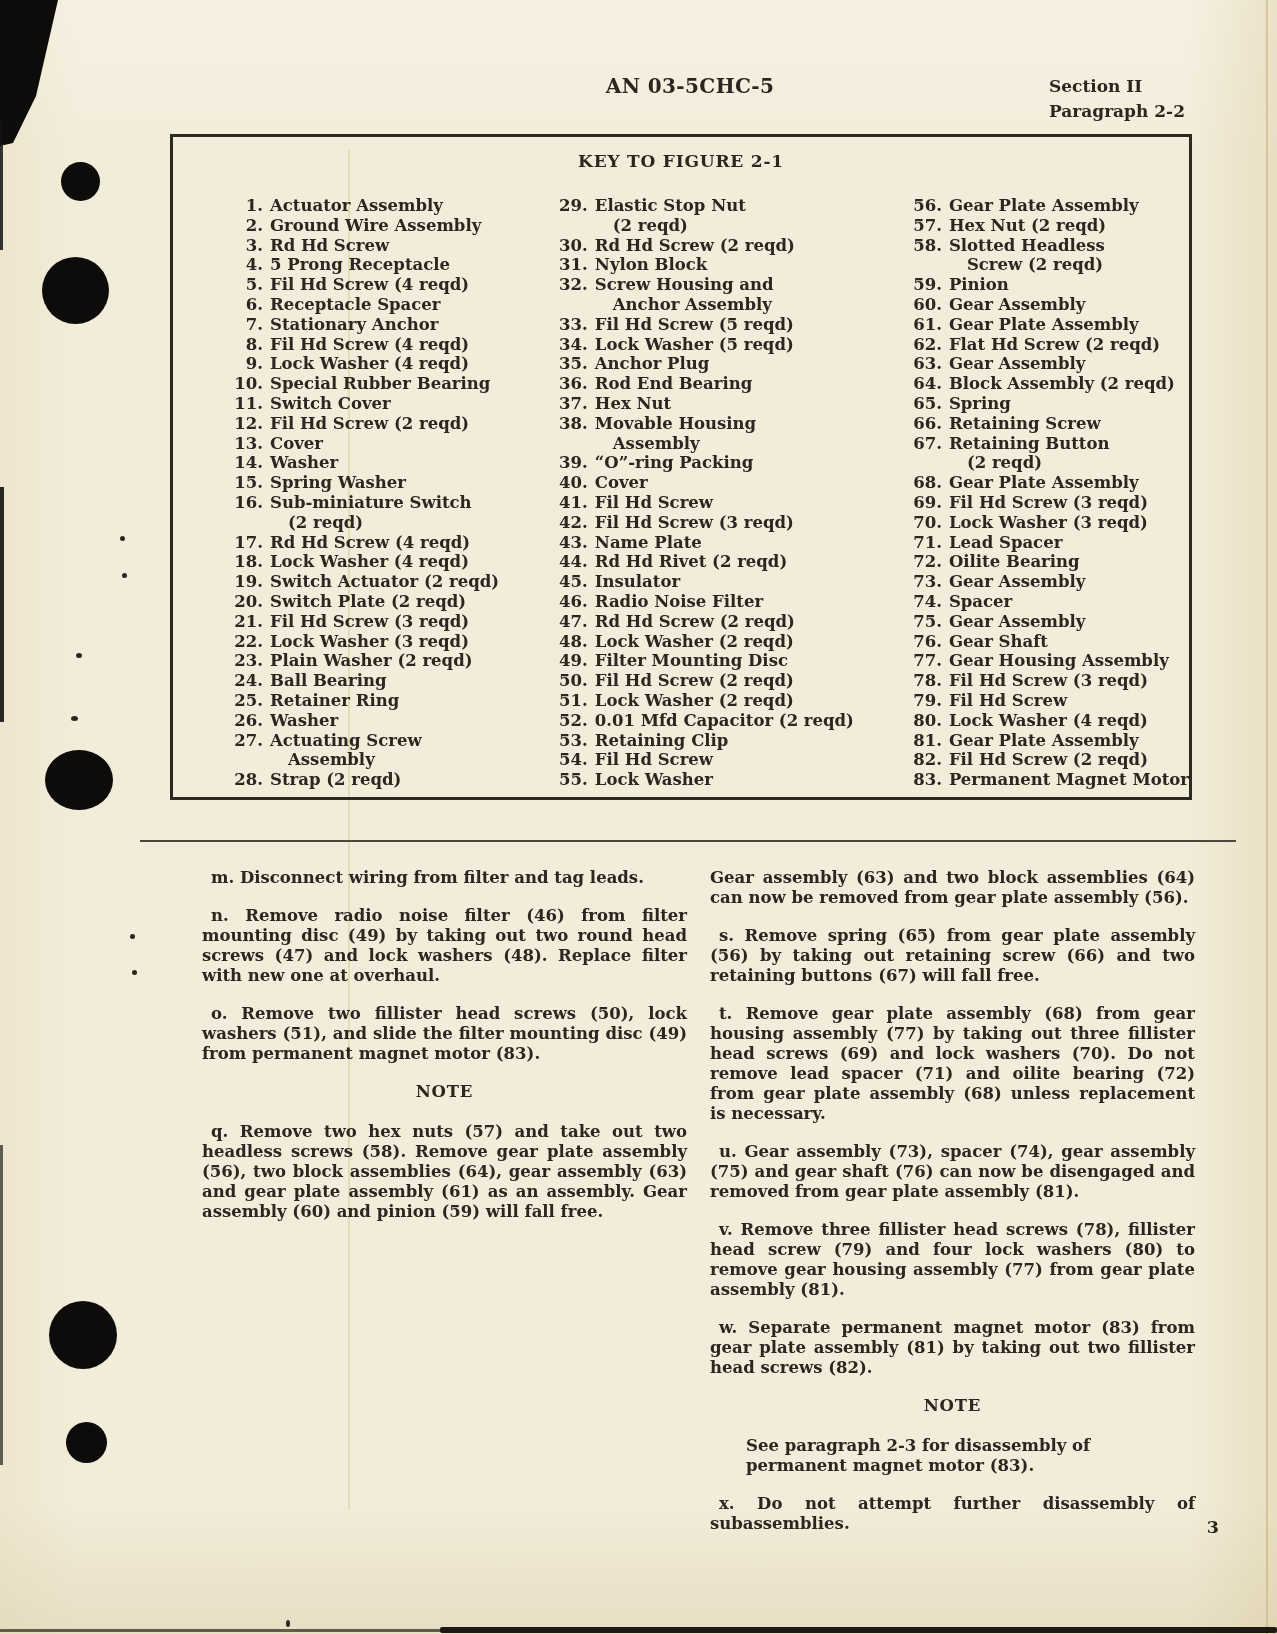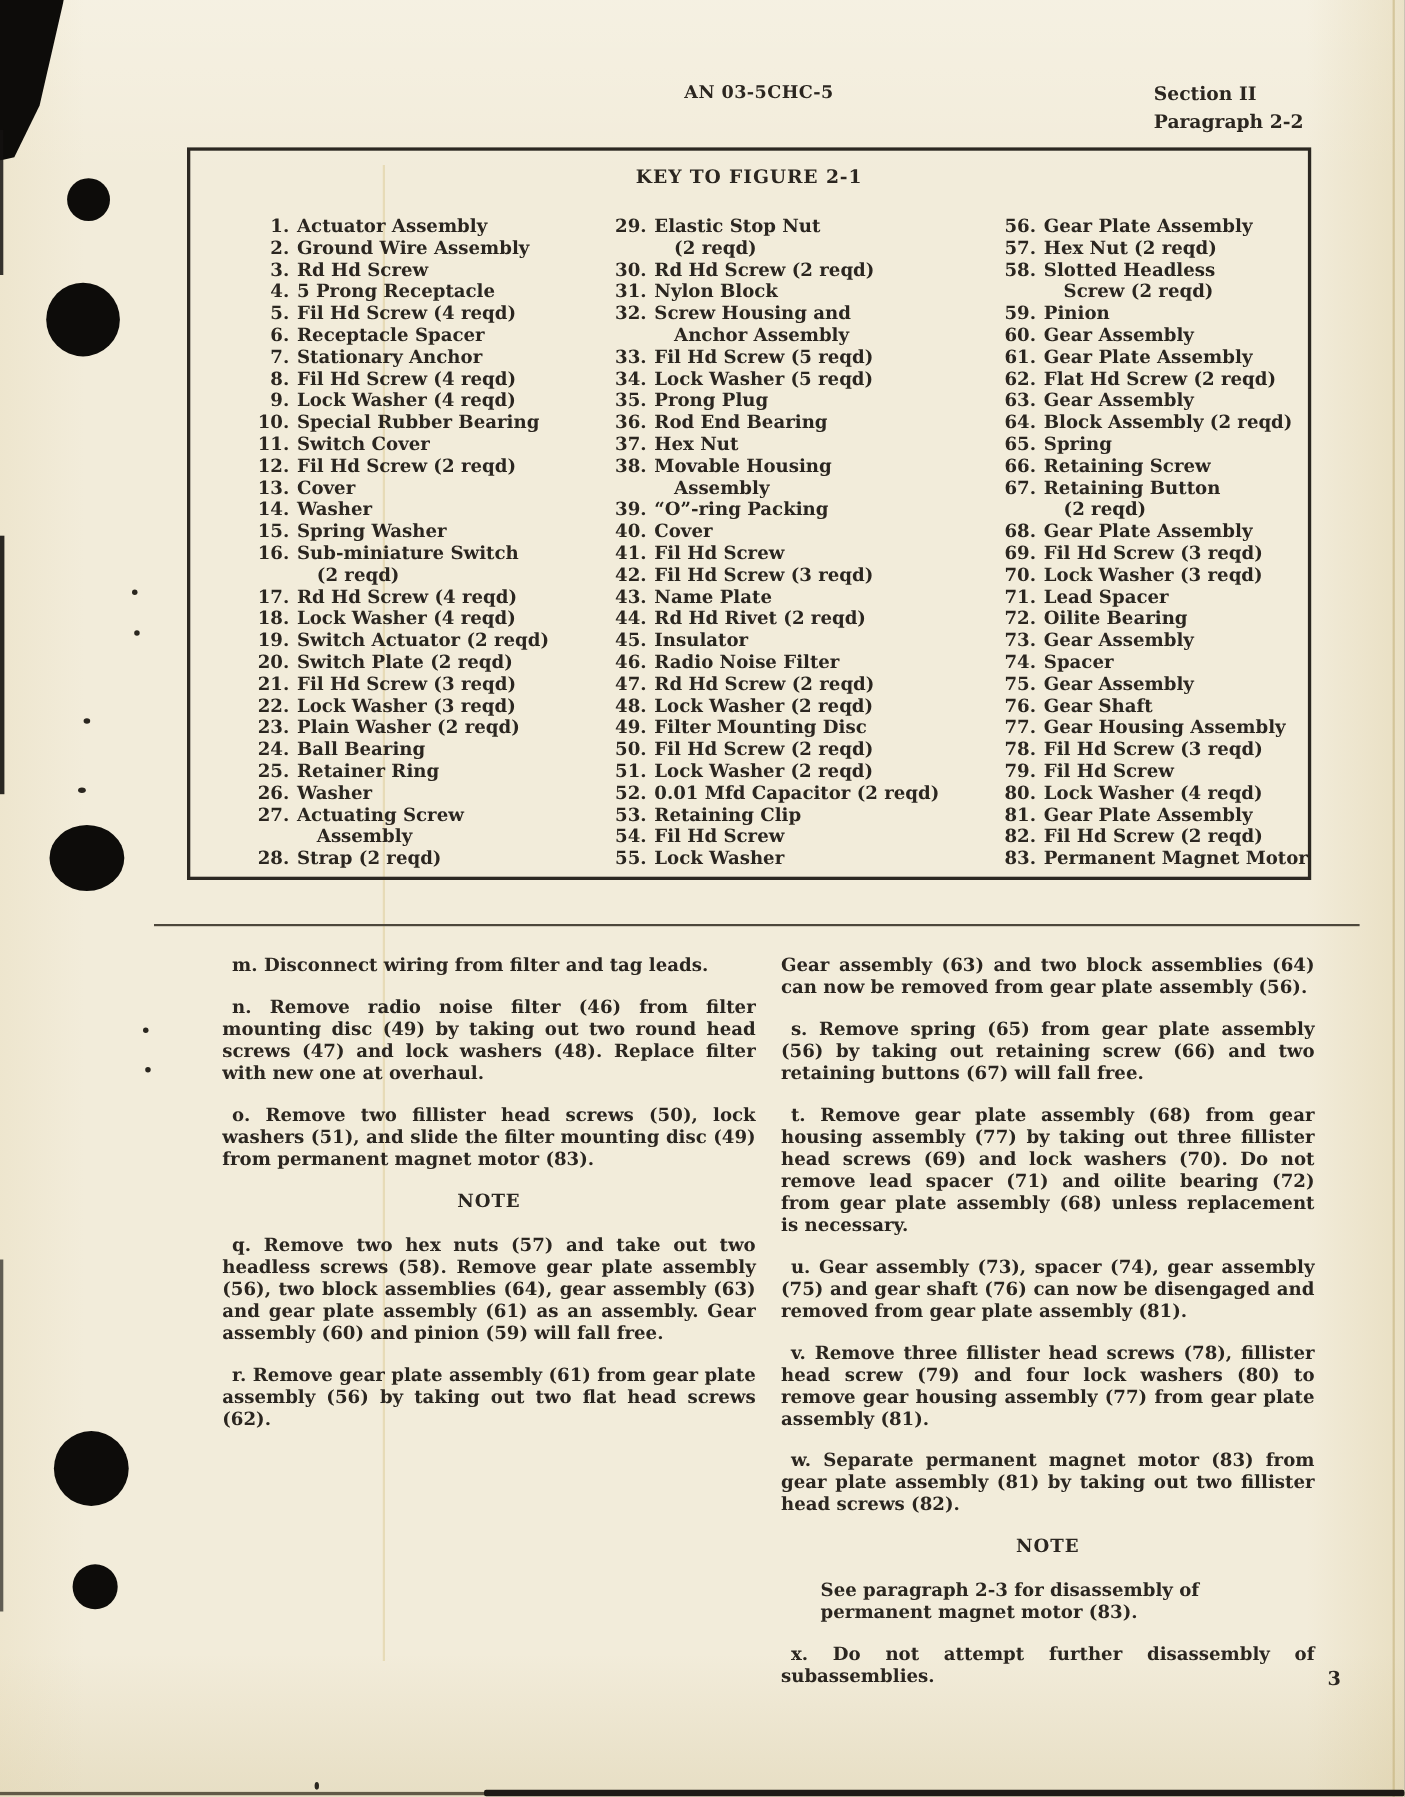--- a/index.html
+++ b/index.html
@@ -21,21 +21,21 @@
     clip-path: polygon(0 0, 58px 0, 36px 96px, 13px 143px, 0 146px); }
   .dot { position:absolute; background:#0d0c0a; border-radius:50%; }
   .speck { position:absolute; background:#2a261f; border-radius:50%; }
   .edge-strip { position:absolute; left:0; background:#141210; }
   .crease { position:absolute; width:2px; background:rgba(214,196,130,.4); }
   .bottom-edge { position:absolute; left:0; top:1629px; width:1277px; height:3px; background:#615a47; }
   .bottom-edge-dark { position:absolute; left:440px; top:1627px; width:837px; height:6px; background:#1d1a15; border-radius:2px; }
 
   
   .doc-number { position:absolute; left:190px; top:74px; width:1000px; text-align:center;
-    font-size:16px; letter-spacing:.4px; }
+    font-size:20px; letter-spacing:.4px; }
   .header-right { position:absolute; top:74px; right:92px; text-align:left; font-size:17px; line-height:25px; }
 
   
   .key-box { position:absolute; left:170px; top:134px; width:1022px; height:666px;
     border:3px solid #2c2822; box-sizing:border-box; }
   .key-title { margin-top:14px; text-align:center; font-size:17px; letter-spacing:.8px; }
   .key-cols { display:flex; padding-left:56px; margin-top:25px; }
   .key-col { font-size:16.5px; line-height:19.8px; }
   .key-col-1 { width:333px; }
   .key-col-2 { width:363px; }
@@ -233,21 +233,21 @@
           <div class="key-item">
             <span class="key-num">33.</span>
             <span class="key-text">Fil Hd Screw (5 reqd)</span>
           </div>
           <div class="key-item">
             <span class="key-num">34.</span>
             <span class="key-text">Lock Washer (5 reqd)</span>
           </div>
           <div class="key-item">
             <span class="key-num">35.</span>
-            <span class="key-text">Prong Plug</span>
+            <span class="key-text">Anchor Plug</span>
           </div>
           <div class="key-item">
             <span class="key-num">36.</span>
             <span class="key-text">Rod End Bearing</span>
           </div>
           <div class="key-item">
             <span class="key-num">37.</span>
             <span class="key-text">Hex Nut</span>
           </div>
           <div class="key-item">
@@ -445,21 +445,20 @@
 
   <div class="rule"></div>
 
   <div class="body-cols">
     <div class="body-col">
         <p class="step">m. Disconnect wiring from filter and tag leads.</p>
         <p class="step">n. Remove radio noise filter (46) from filter mounting disc (49) by taking out two round head screws (47) and lock washers (48).  Replace filter with new one at overhaul.</p>
         <p class="step">o. Remove two fillister head screws (50), lock washers (51), and slide the filter mounting disc (49) from permanent magnet motor (83).</p>
         <p class="note_heading">NOTE</p>
         <p class="step">q. Remove two hex nuts (57) and take out two headless screws (58).  Remove gear plate assembly (56), two block assemblies (64), gear assembly (63) and gear plate assembly (61) as an assembly.  Gear assembly (60) and pinion (59) will fall free.</p>
-        <p class="step">r. Remove gear plate assembly (61) from gear plate assembly (56) by taking out two flat head screws (62).</p>
       </div>
     <div class="body-col">
         <p class="continuation">Gear assembly (63) and two block assemblies (64) can now be removed from gear plate assembly (56).</p>
         <p class="step">s. Remove spring (65) from gear plate assembly (56) by taking out retaining screw (66) and two retaining buttons (67) will fall free.</p>
         <p class="step">t. Remove gear plate assembly (68) from gear housing assembly (77) by taking out three fillister head screws (69) and lock washers (70).  Do not remove lead spacer (71) and oilite bearing (72) from gear plate assembly (68) unless replacement is necessary.</p>
         <p class="step">u. Gear assembly (73), spacer (74), gear assembly (75) and gear shaft (76) can now be disengaged and removed from gear plate assembly (81).</p>
         <p class="step">v. Remove three fillister head screws (78), fillister head screw (79) and four lock washers (80) to remove gear housing assembly (77) from gear plate assembly (81).</p>
         <p class="step">w. Separate permanent magnet motor (83) from gear plate assembly (81) by taking out two fillister head screws (82).</p>
         <p class="note_heading">NOTE</p>
         <p class="note_body">See paragraph 2-3 for disassembly of permanent magnet motor (83).</p>

